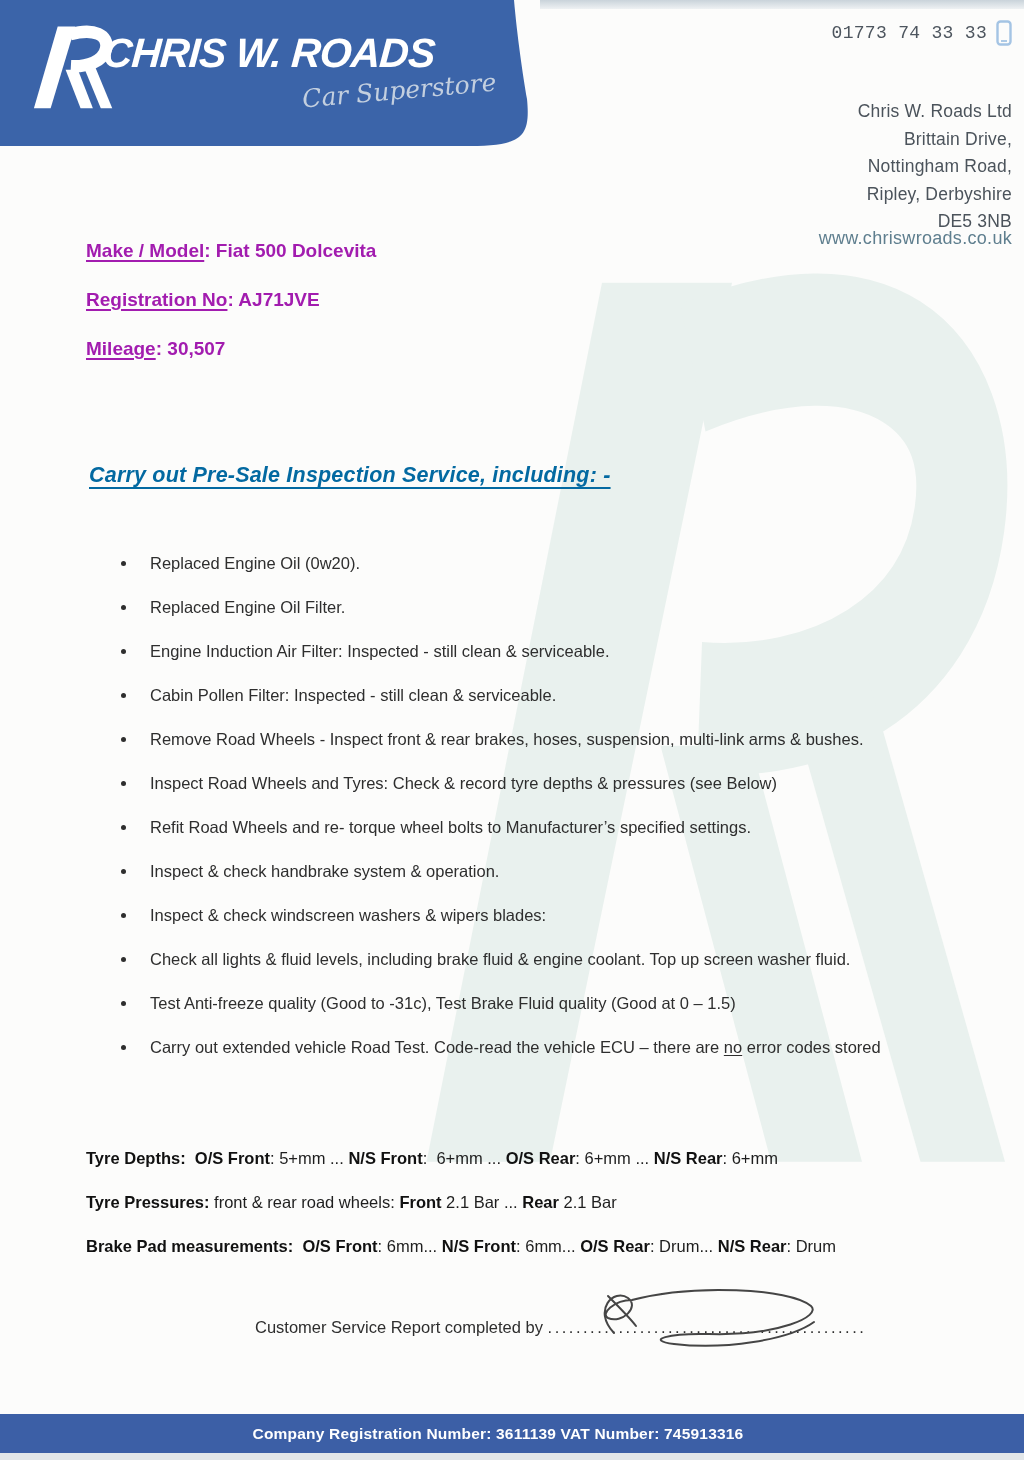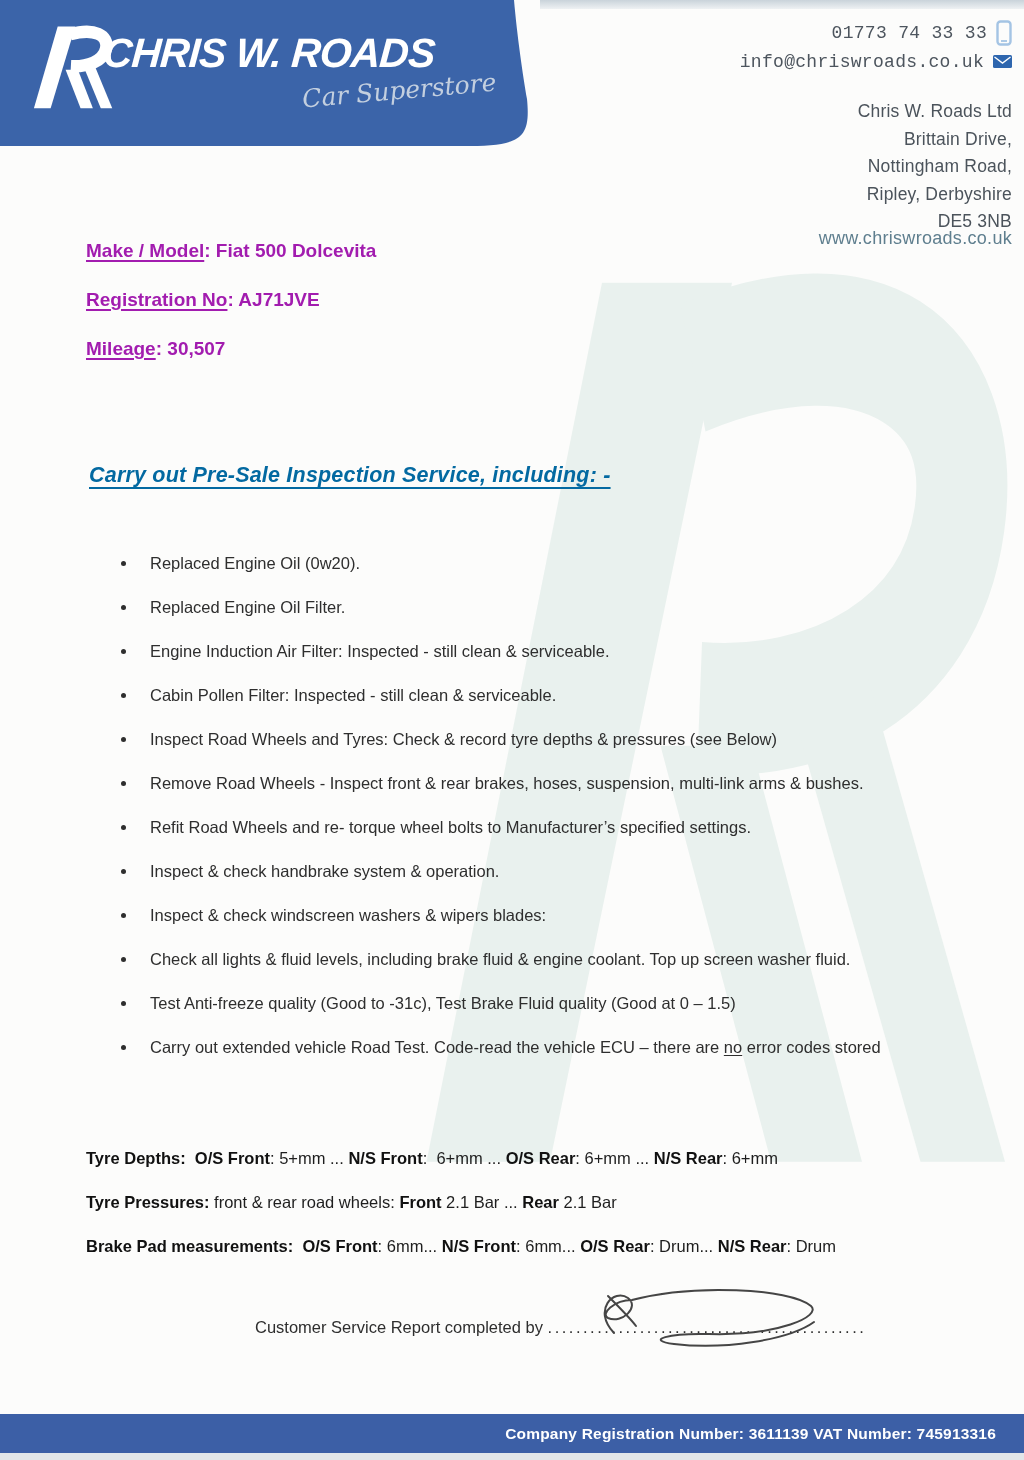--- a/index.html
+++ b/index.html
@@ -91,21 +91,21 @@
 
   
   .signature-block { position: absolute; left: 255px; top: 1318px; font-size: 16.5px; color: #2e2e2e; z-index: 1; white-space: nowrap; }
   .signature-dots { letter-spacing: 2.5px; }
   .signature-scribble { position: absolute; left: 572px; top: 1278px; z-index: 2; }
 
   
   .footer-bar {
     position: absolute; left: 0; right: 0; top: 1414px; height: 39px;
     background: #3c5fa6; z-index: 1;
-    display: flex; align-items: center; justify-content: flex-end;
+    display: flex; align-items: center; justify-content: center;
     padding-right: 28px;
   }
   .footer-text { color: #ffffff; font-weight: 700; font-size: 15.5px; letter-spacing: .2px; }
 </style>
 </head>
 <body>
 
 <div class="page">
 
   <svg width="0" height="0" style="position:absolute">
@@ -137,27 +137,20 @@
   </div>
 
   <div class="contact">
     <div class="contact-line">
       <span>01773 74 33 33</span>
       <svg width="16" height="26" viewBox="0 0 16 26">
         <rect x="1.5" y="1.5" width="13" height="23" rx="3" fill="none" stroke="#a4c4e4" stroke-width="2.4"></rect>
         <line x1="5" y1="21" x2="11" y2="21" stroke="#a4c4e4" stroke-width="1.8"></line>
       </svg>
     </div>
-    <div class="contact-line">
-      <span>info@chriswroads.co.uk</span>
-      <svg width="19" height="13" viewBox="0 0 19 13">
-        <rect width="19" height="13" rx="1.5" fill="#2e66ae"></rect>
-        <path d="M1.5 2 L9.5 8 L17.5 2" stroke="#ffffff" stroke-width="1.4" fill="none"></path>
-      </svg>
-    </div>
   </div>
 
   <div class="address">
     <div>Chris W. Roads Ltd</div>
     <div>Brittain Drive,</div>
     <div>Nottingham Road,</div>
     <div>Ripley, Derbyshire</div>
     <div>DE5 3NB</div>
   </div>
   <div class="website">www.chriswroads.co.uk</div>
@@ -174,22 +167,22 @@
     </div>
   </div>
 
   <div class="section-heading">Carry out Pre-Sale Inspection Service, including: -</div>
 
   <ul class="bullets">
     <li>Replaced Engine Oil (0w20).</li>
     <li>Replaced Engine Oil Filter.</li>
     <li>Engine Induction Air Filter: Inspected - still clean &amp; serviceable.</li>
     <li>Cabin Pollen Filter: Inspected - still clean &amp; serviceable.</li>
+    <li>Remove Road Wheels - Inspect front &amp; rear brakes, hoses, suspension, multi-link arms &amp; bushes.</li>
     <li>Inspect Road Wheels and Tyres: Check &amp; record tyre depths &amp; pressures (see Below)</li>
-    <li>Remove Road Wheels - Inspect front &amp; rear brakes, hoses, suspension, multi-link arms &amp; bushes.</li>
     <li>Refit Road Wheels and re- torque wheel bolts to Manufacturer’s specified settings.</li>
     <li>Inspect &amp; check handbrake system &amp; operation.</li>
     <li>Inspect &amp; check windscreen washers &amp; wipers blades:</li>
     <li>Check all lights &amp; fluid levels, including brake fluid &amp; engine coolant. Top up screen washer fluid.</li>
     <li>Test Anti-freeze quality (Good to -31c), Test Brake Fluid quality (Good at 0 – 1.5)</li>
     <li><span>Carry out extended vehicle Road Test. Code-read the vehicle ECU – there are </span><span class="u">no</span><span> error codes stored</span></li>
   </ul>
 
   <div class="measurements">
     <div class="measure-line"><span class="b">Tyre Depths:</span><span>  </span><span class="b">O/S Front</span><span>: 5+mm ... </span><span class="b">N/S Front</span><span>:  6+mm ... </span><span class="b">O/S Rear</span><span>: 6+mm ... </span><span class="b">N/S Rear</span><span>: 6+mm</span></div>

